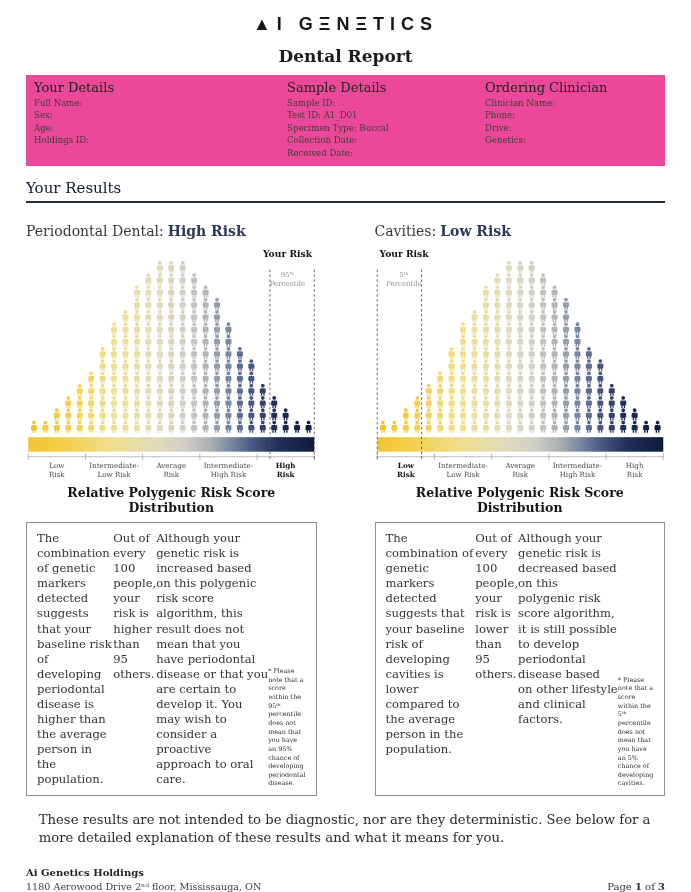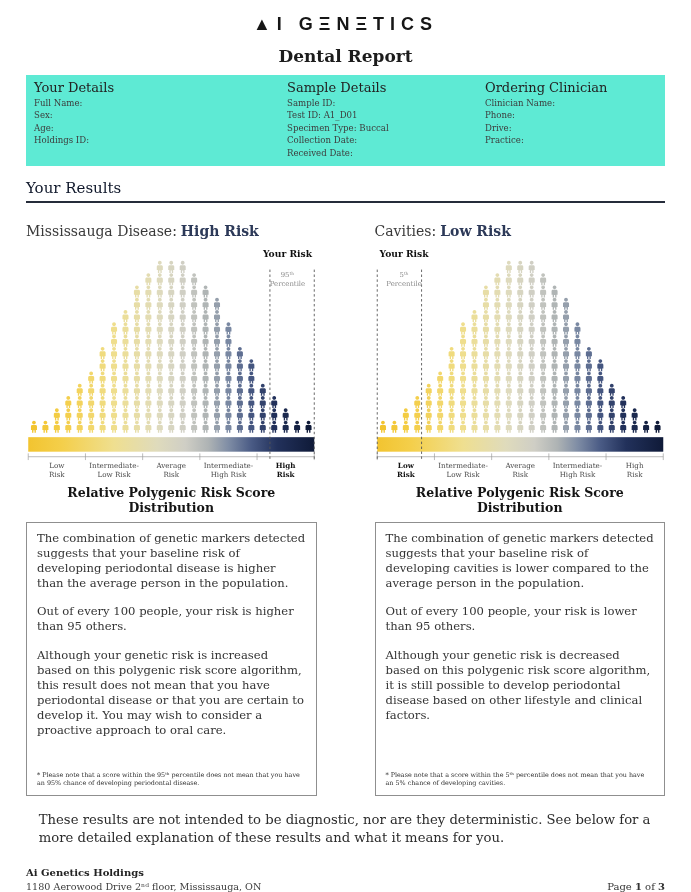--- a/index.html
+++ b/index.html
@@ -6,39 +6,39 @@
   html,body { width:691px; height:892px; background:#ffffff; }
   body { font-family:"DejaVu Serif", serif; color:#2e2e2e; overflow:hidden; }
   .page { width:691px; height:892px; padding:10px 26px 0 26px; position:relative; }
 
   
   .logo { text-align:center; font-family:"Liberation Sans", sans-serif; font-size:18px;
           font-weight:700; letter-spacing:6px; color:#161616; margin-top:4px; }
   .report-title { text-align:center; font-size:17px; font-weight:700; color:#1c1c1c; margin:11px 0 9px 0; }
 
   
-  .details-band { background:#5eead4; display:grid; grid-template-columns:253px 198px 1fr;
+  .details-band { background:#ec4899; display:grid; grid-template-columns:253px 198px 1fr;
                   padding:5px 8px 7px 8px; min-height:79px; }
   .details-col h3 { font-size:13px; font-weight:400; color:#222; margin-bottom:2px; }
   .details-col .field { font-size:8.6px; color:#3d3d3d; line-height:1.45; }
 
   
   .results-heading { font-size:15px; font-weight:400; color:#0f172a; margin-top:13px; }
   .results-rule { border:none; border-top:2px solid #252c3a; margin-top:4px; }
 
   
   .results-grid { display:grid; grid-template-columns:1fr 1fr; column-gap:58px; margin-top:20px; }
   .result-title { font-size:14px; font-weight:400; color:#3a3a3a; margin-bottom:6px; }
   .result-title .risk { color:#2c3958; font-weight:600; margin-left:4px; }
   .chart-svg { width:100%; height:auto; display:block; }
   svg text { font-family:"DejaVu Serif", serif; }
   .chart-caption { text-align:center; font-size:12.5px; font-weight:600; color:#141414; margin-top:3px; }
 
   .result-box { border:1px solid #8f8f8f; margin-top:7px; padding:8px 10px 7px 10px; height:274px;
-                display:flex; flex-direction:column; }
+                display:flex; flex-direction:row; }
   .result-box p { font-size:11.6px; line-height:1.3; color:#333333; margin-bottom:13px; }
   .result-box p.footnote { font-size:6.4px; line-height:1.35; color:#2f2f2f; margin-top:auto; margin-bottom:0; }
 
   
   .disclaimer { margin:15px auto 0 auto; width:96%; text-align:left; font-size:13.2px;
                 line-height:1.35; color:#2b2b2b; }
 
   
   .footer { display:flex; justify-content:space-between; margin-top:18px; }
   .company .name { font-size:10px; font-weight:700; color:#222; line-height:1.5; }
@@ -68,32 +68,32 @@
       <div class="field">Test ID: A1_D01</div>
       <div class="field">Specimen Type: Buccal</div>
       <div class="field">Collection Date:</div>
       <div class="field">Received Date:</div>
     </div>
     <div class="details-col">
       <h3>Ordering Clinician</h3>
       <div class="field">Clinician Name:</div>
       <div class="field">Phone:</div>
       <div class="field">Drive:</div>
-      <div class="field">Practice:</div>
+      <div class="field">Genetics:</div>
     </div>
   </div>
 
   <h2 class="results-heading">Your Results</h2>
   <hr class="results-rule">
 
   <div class="results-grid">
 
     <section class="result-col">
       <h3 class="result-title">
-        <span>Mississauga Disease:</span><span class="risk">High Risk</span>
+        <span>Periodontal Dental:</span><span class="risk">High Risk</span>
       </h3>
       <svg class="chart-svg" viewBox="0 0 260 212">
           <defs>
             <path id="person0" d="M5,0 C6.05,0 6.9,0.85 6.9,1.9 C6.9,2.95 6.05,3.8 5,3.8 C3.95,3.8 3.1,2.95 3.1,1.9 C3.1,0.85 3.95,0 5,0 Z M3.4,4.4 L6.6,4.4 C7.4,4.4 8,5 8,5.8 L8,9.2 L6.9,9.2 L6.9,12 L5.55,12 L5.55,9.6 L4.45,9.6 L4.45,12 L3.1,12 L3.1,9.2 L2,9.2 L2,5.8 C2,5 2.6,4.4 3.4,4.4 Z"></path>
             <linearGradient id="grad0" x1="0" y1="0" x2="1" y2="0">
               <stop offset="0%" stop-color="#F2C430"></stop>
               <stop offset="12%" stop-color="#F4CF4B"></stop>
               <stop offset="30%" stop-color="#EFDF90"></stop>
               <stop offset="45%" stop-color="#DFDBBC"></stop>
               <stop offset="55.00000000000001%" stop-color="#CFCEC5"></stop>

